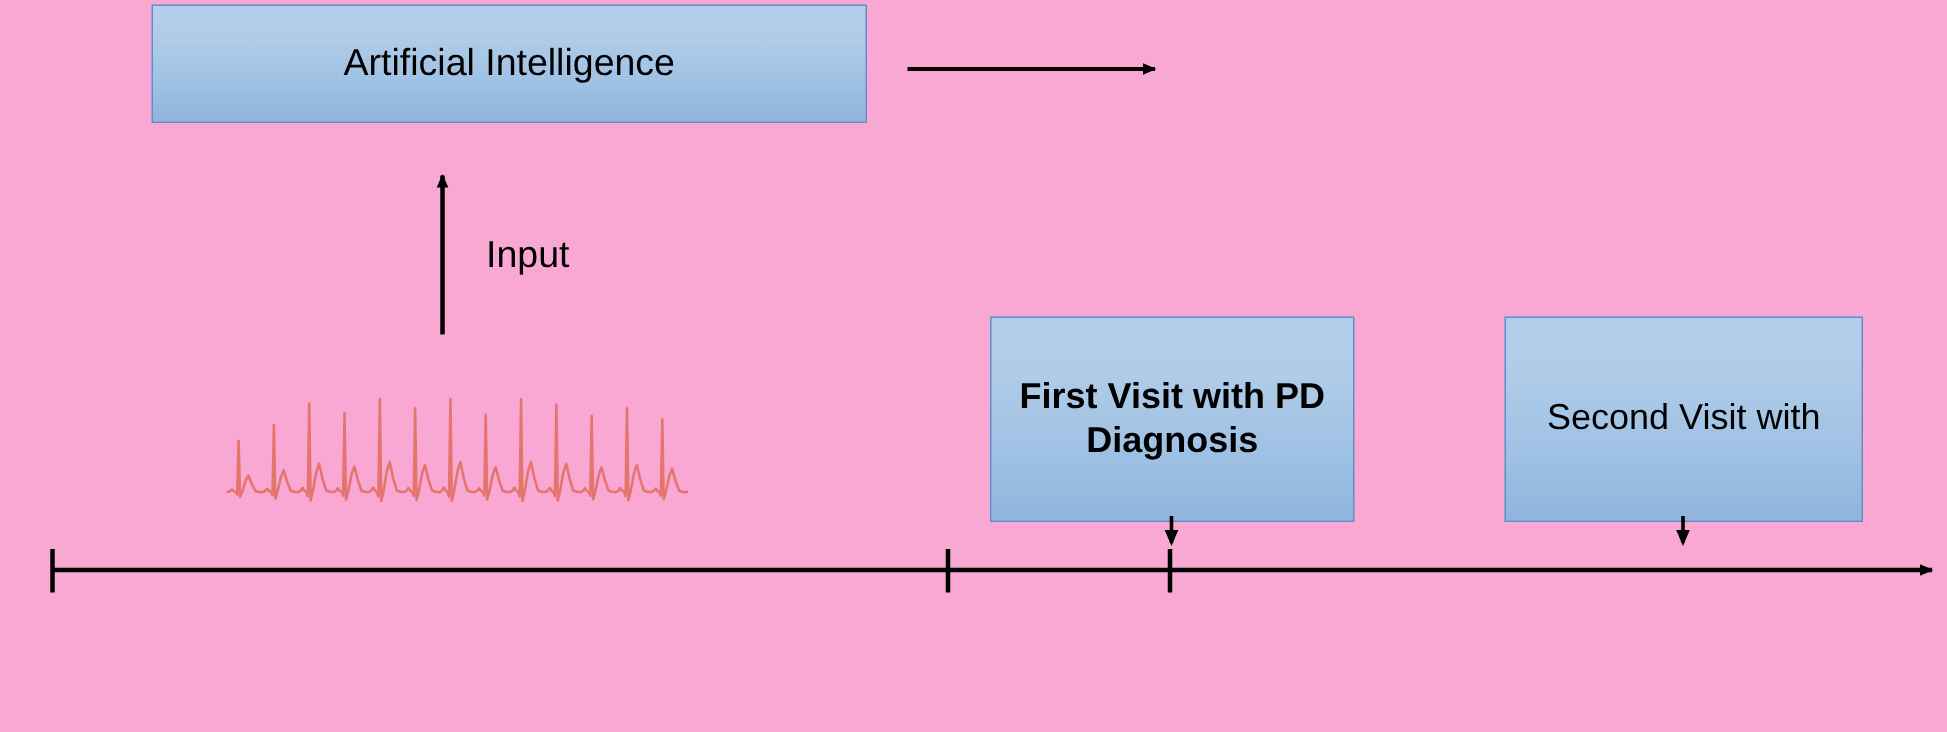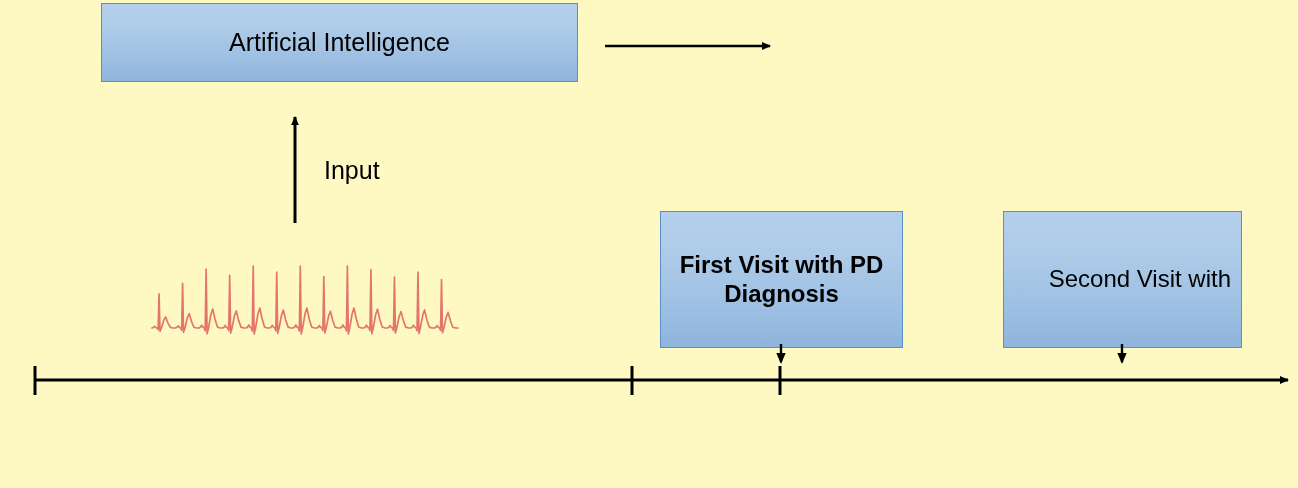--- a/index.html
+++ b/index.html
@@ -7,21 +7,21 @@
     padding: 0;
     background: #ffffff;
   }
   body {
     font-family: "Liberation Sans", sans-serif;
   }
   #figure {
     position: relative;
     width: 1298px;
     height: 488px;
-    background: #fef9c3;
+    background: #f9a8d4;
     overflow: hidden;
   }
 
   
   .blue-box {
     position: absolute;
     box-sizing: border-box;
     border: 1px solid #5b8fcc;
     background: linear-gradient(to bottom, #b3cfeb 0%, #aecbe8 30%, #9dc0e3 70%, #8fb5dc 100%);
     display: flex;
@@ -50,21 +50,20 @@
     font-weight: bold;
   }
 
   #second-visit-box {
     left: 1003px;
     top: 211px;
     width: 239px;
     height: 137px;
     font-size: 24px;
     padding: 0 10px;
-    justify-content: flex-end;
   }
 
   
   .plain-label {
     position: absolute;
     color: #000000;
     white-space: pre;
   }
 
   #risk-label {

